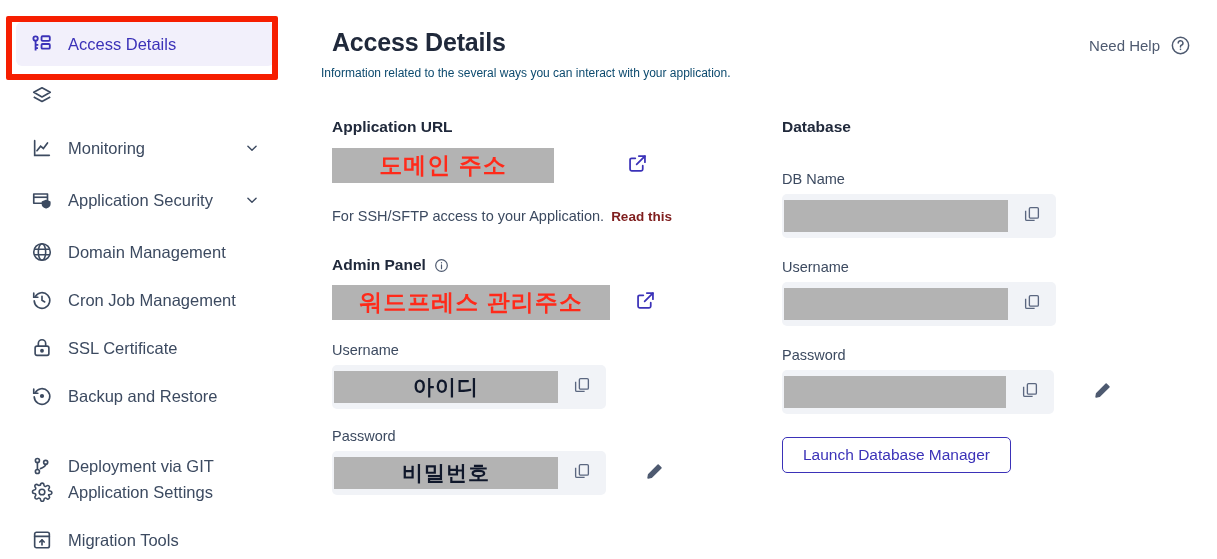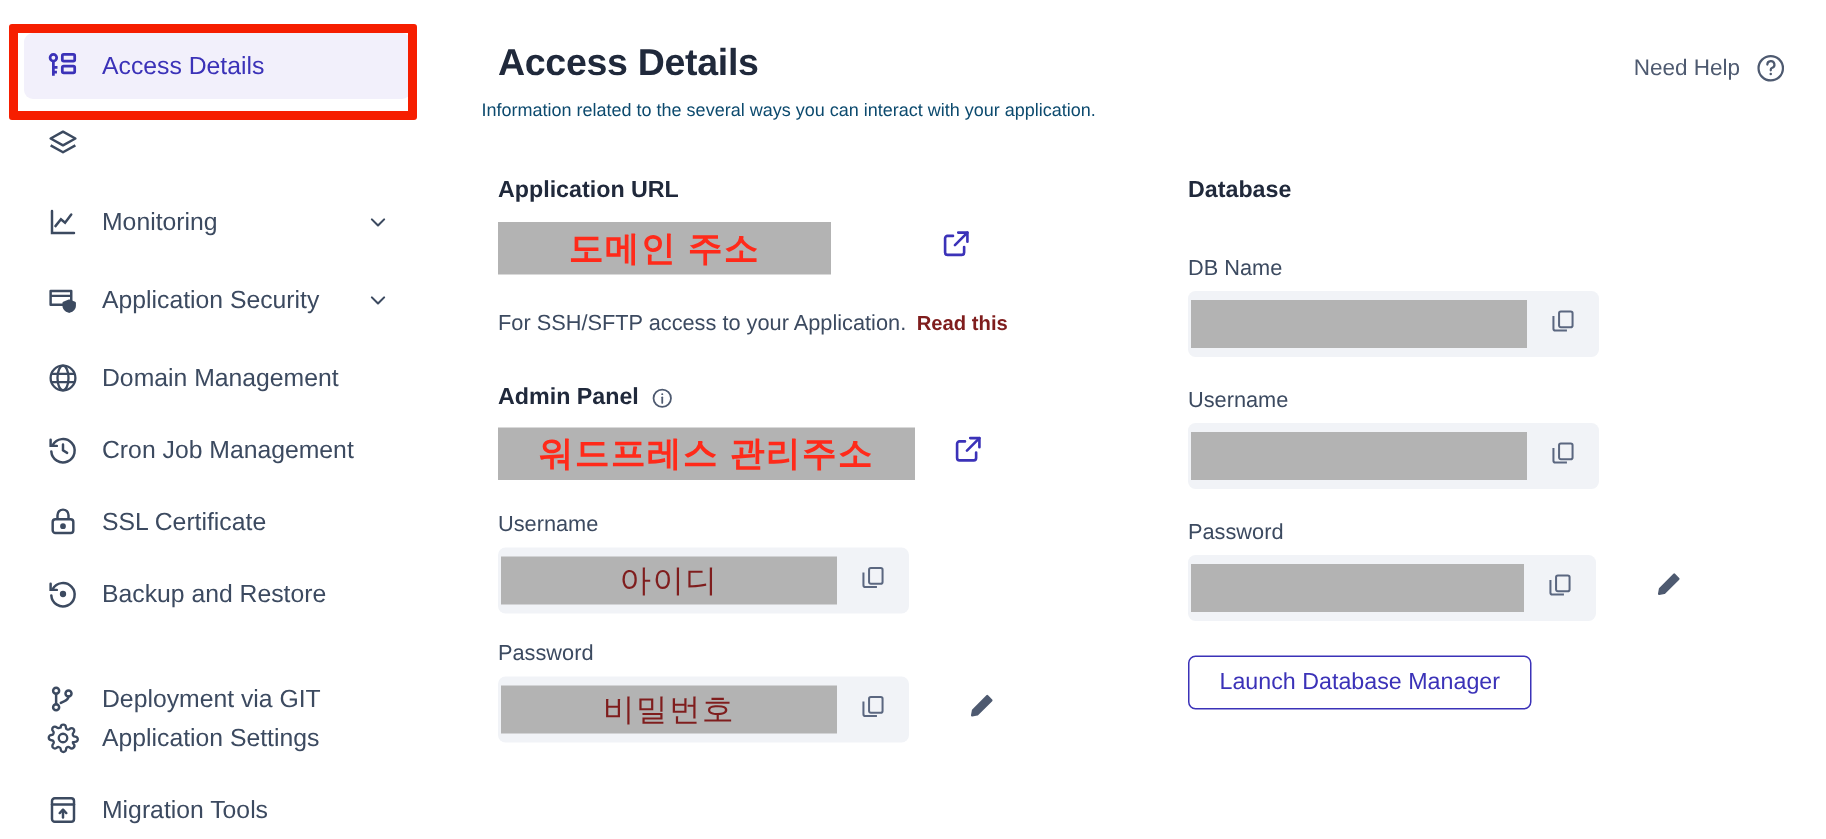--- a/index.html
+++ b/index.html
@@ -47,21 +47,21 @@
     font-size: 12px; color: #0c4a6e;
   }
   .need-help {
     position: absolute; right: 26px; top: 34px;
     display: flex; align-items: center; gap: 9px;
     font-size: 15px; color: #4e5a70; cursor: pointer;
   }
   .help-icon { width: 22px; height: 22px; display: flex; align-items: center; justify-content: center; }
 
   .col-left  { position: absolute; left: 42px;  top: 118px; width: 370px; }
-  .col-right { position: absolute; left: 492px; top: 118px; width: 340px; margin-left: 10px; }
+  .col-right { position: absolute; left: 492px; top: 118px; width: 340px; }
 
   .section-head {
     font-size: 15.5px; font-weight: bold; color: #20293b;
     display: flex; align-items: center; gap: 8px;
   }
   .info-icon { width: 16px; height: 16px; display: inline-flex; align-items: center; justify-content: center; }
 
   .field-label { font-size: 14.5px; color: #3c4a60; }
 
   
@@ -73,21 +73,21 @@
   }
 
   
   .field-box {
     background: #f1f3f7; border-radius: 5px; height: 44px;
     display: flex; align-items: center; padding: 0 0 0 0; overflow: hidden;
   }
   .field-redact {
     background: #b3b3b3; height: 32px; margin-left: 2px; flex: 1 1 auto;
     display: flex; align-items: center; justify-content: center;
-    font-size: 21px; font-weight: normal; color: #7f1d1d; letter-spacing: 1px;
+    font-size: 21px; font-weight: bold; color: #0f172a; letter-spacing: 1px;
     white-space: nowrap;
   }
   .icon-btn {
     width: 48px; flex: 0 0 48px; height: 44px;
     display: flex; align-items: center; justify-content: center; cursor: pointer;
   }
   .row { display: flex; align-items: center; gap: 16px; }
   .ext-btn { width: 38px; height: 38px; display: flex; align-items: center; justify-content: center; cursor: pointer; }
   .pencil-btn { width: 40px; height: 40px; display: flex; align-items: center; justify-content: center; cursor: pointer; margin-left: 12px; }
 

